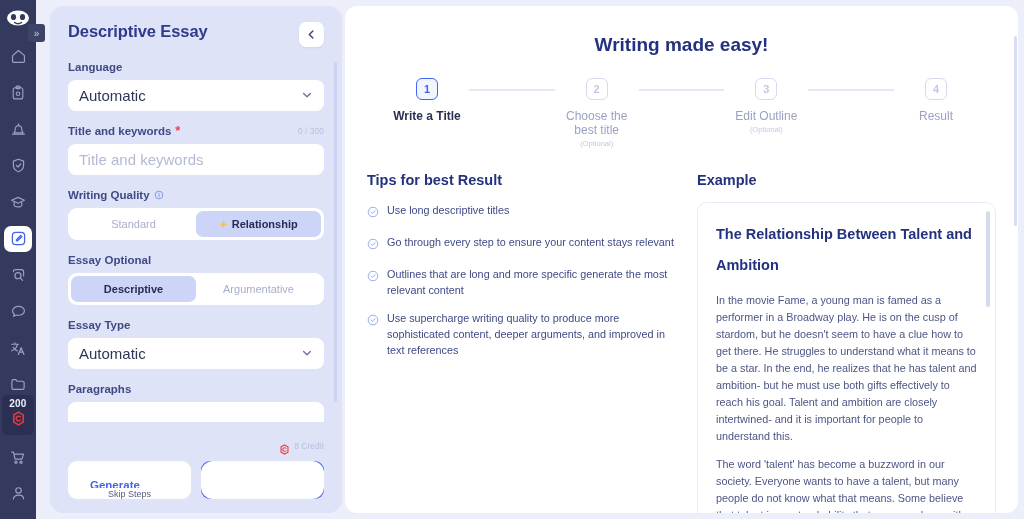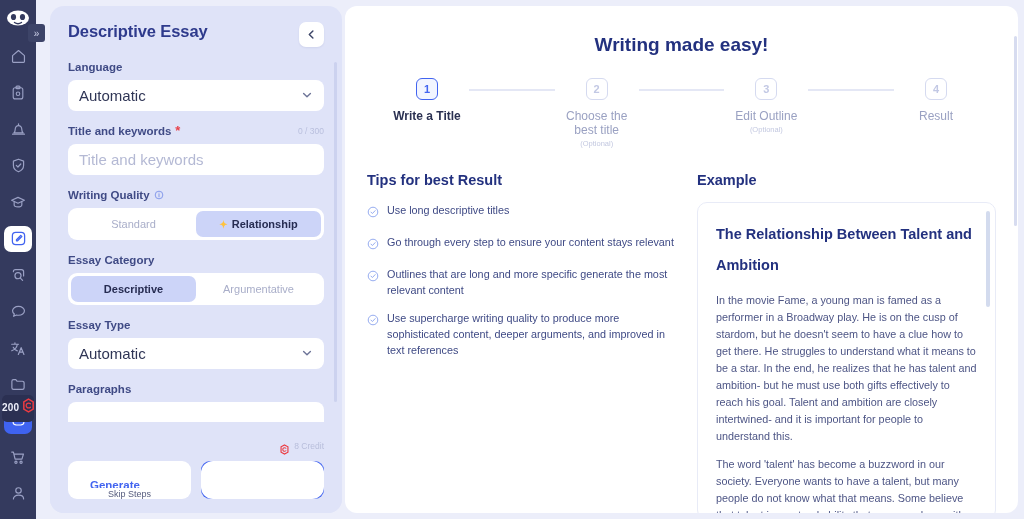--- a/index.html
+++ b/index.html
@@ -39,21 +39,21 @@
     background: #3d4468; border-radius: 3px;
     color: #ced2ea; font-size: 10px;
     display: flex; align-items: center; justify-content: center;
     z-index: 30;
   }
 
   .credit-pop {
     position: absolute; left: 2px; top: 395px;
     width: 32px; padding: 3px 0 5px;
     background: #2b3052; border-radius: 5px;
-    display: flex; flex-direction: row; align-items: center; gap: 2px;
+    display: flex; flex-direction: column; align-items: center; gap: 2px;
     z-index: 20;
   }
   .credit-pop .num { color: #eef0fb; font-size: 10px; font-weight: bold; letter-spacing: .2px; }
 
   
   .panel-wrap { position: relative; width: 309px; flex: 0 0 309px; padding: 6px 4px 6px 14px; }
   .panel {
     position: relative;
     width: 292px; height: 507px;
     background: #dfe3f8;
@@ -374,21 +374,21 @@
           <div class="opt">Standard</div>
           <div class="opt sel">
             <span class="spark">✦</span>
             <span>Relationship</span>
           </div>
         </div>
       </div>
 
       <div class="field">
         <div class="field-label-row">
-          <span class="field-label">Essay Category</span>
+          <span class="field-label">Essay Optional</span>
         </div>
         <div class="toggle">
           <div class="opt sel">Descriptive</div>
           <div class="opt">Argumentative</div>
         </div>
       </div>
 
       <div class="field">
         <div class="field-label-row">
           <span class="field-label">Essay Type</span>

